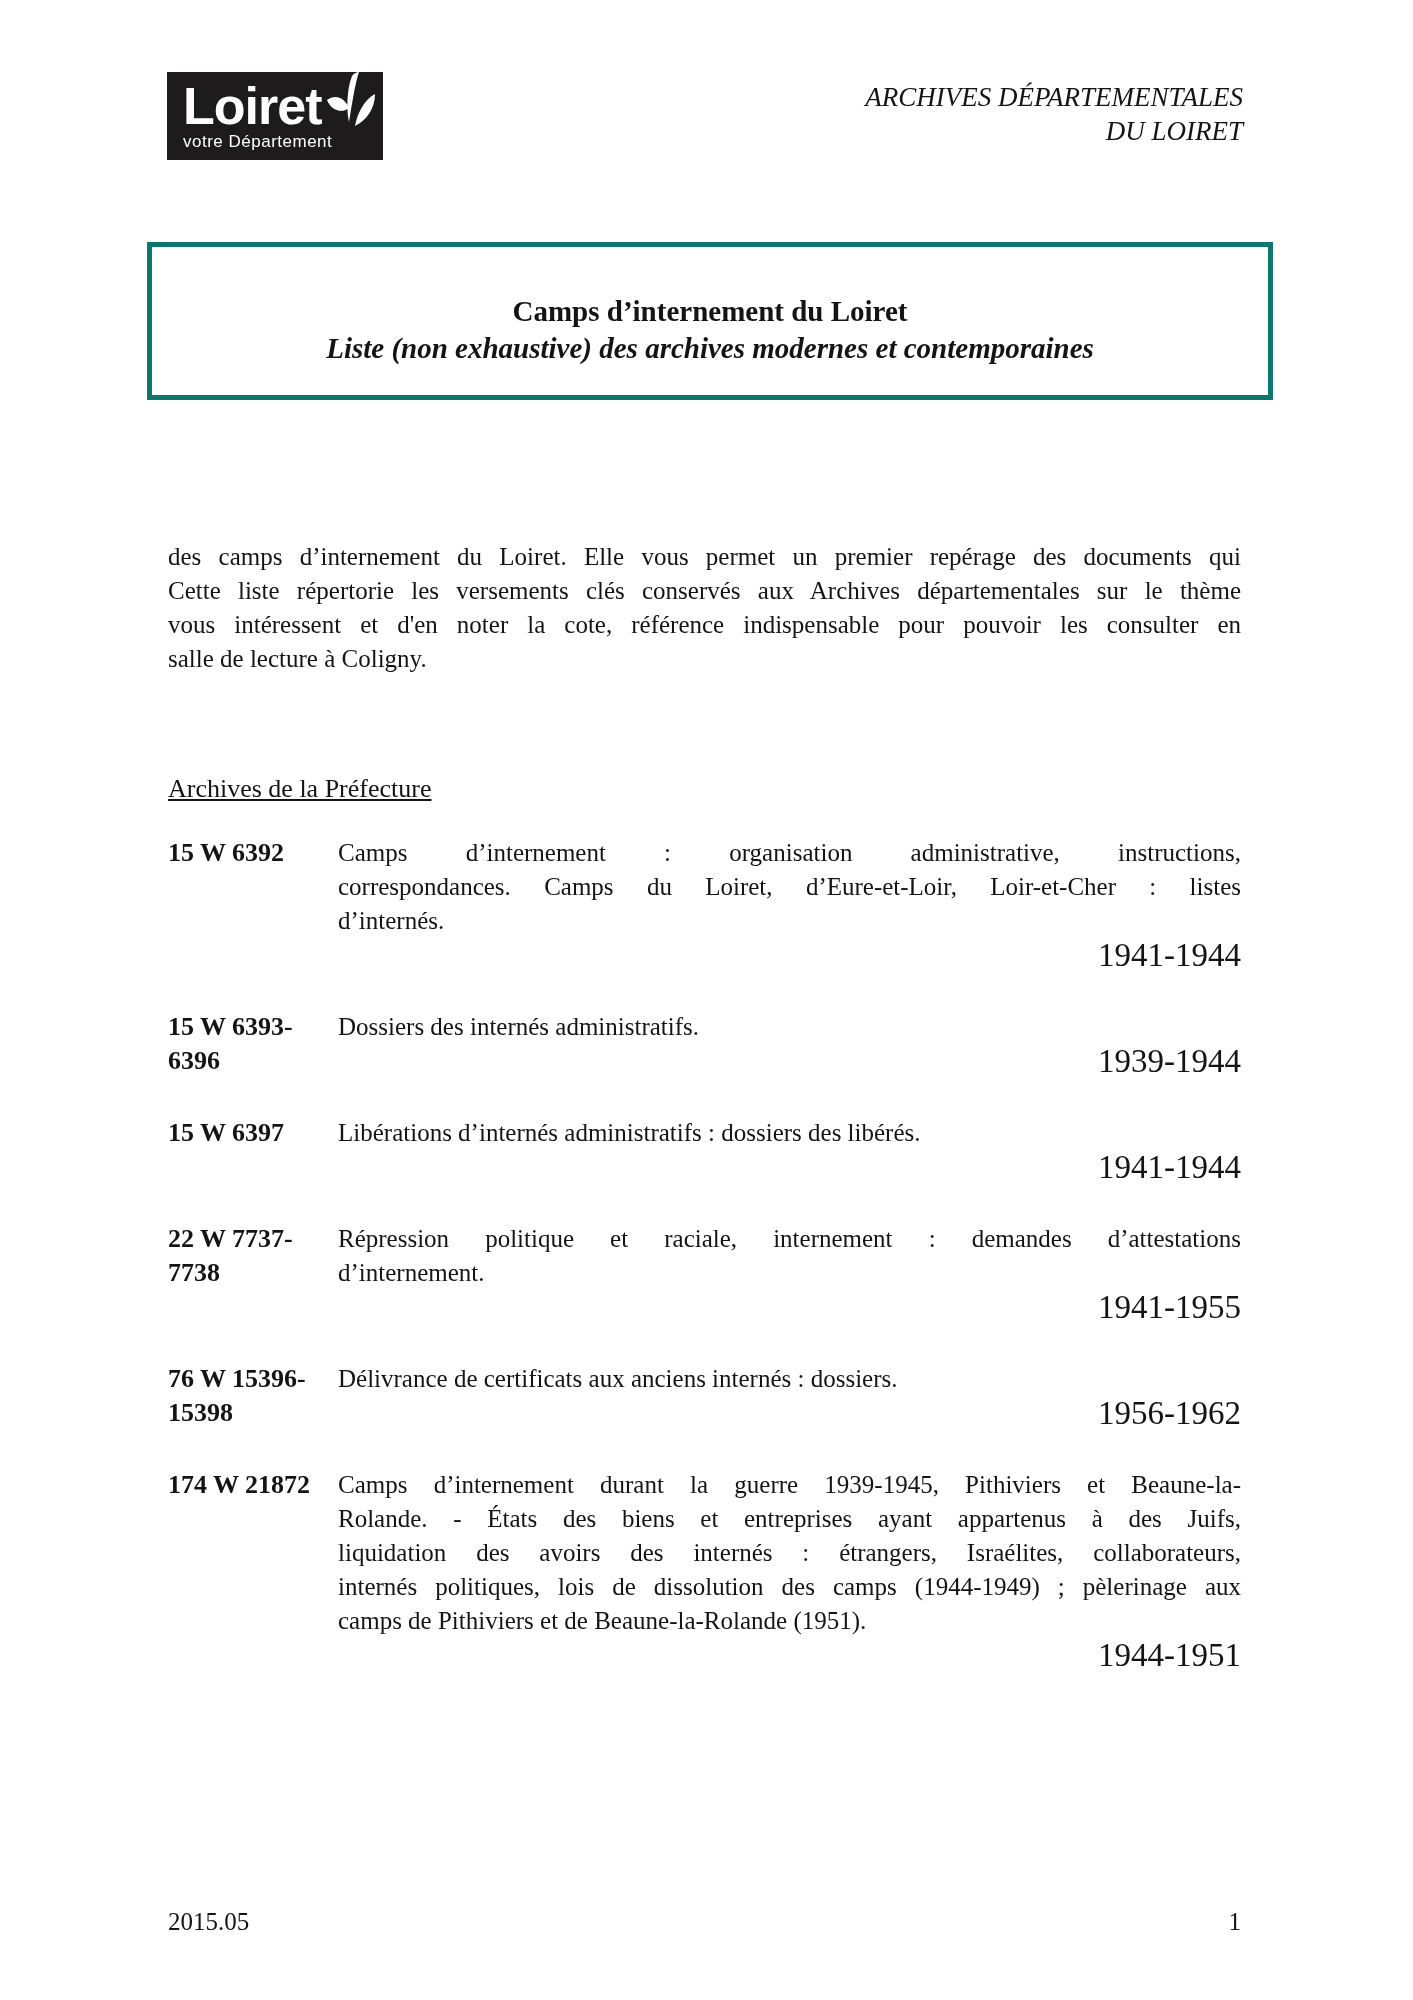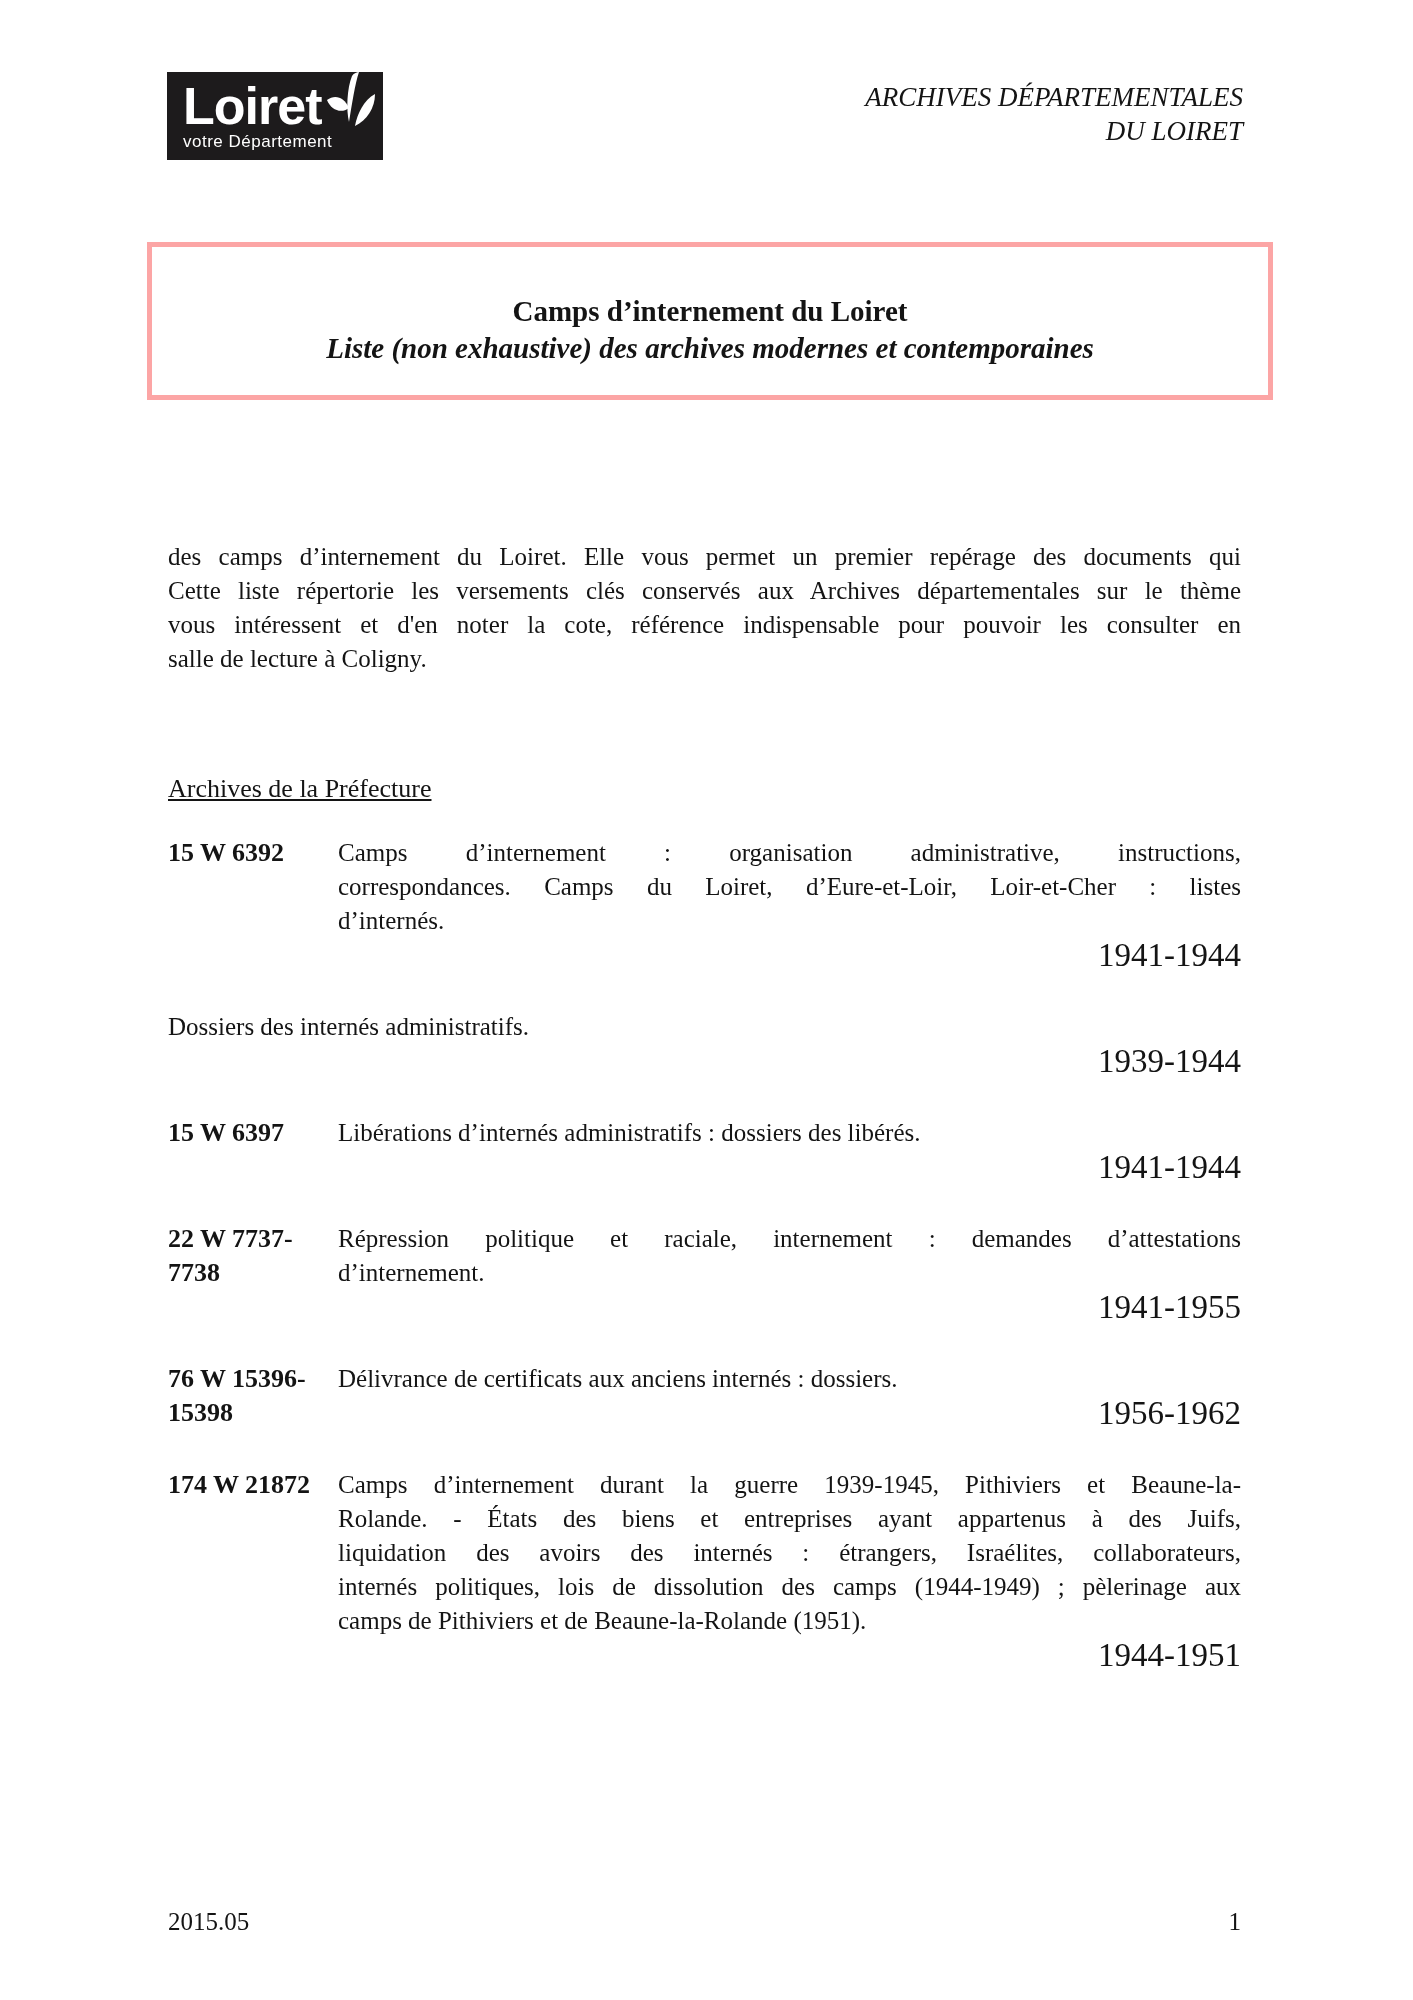--- a/index.html
+++ b/index.html
@@ -35,21 +35,21 @@
   .letterhead {
     position:absolute; top:80px; right:170px;
     text-align:right; font-style:italic;
     font-size:27px; line-height:34px;
     color:#141414;
   }
   
   .title-box {
     position:absolute; left:147px; top:242px;
     width:1126px; height:158px;
-    border:5px solid #fca5a5;
+    border:5px solid #0f766e;
     text-align:center;
     padding-top:46px;
   }
   .title-main { font-weight:bold; font-size:29px; line-height:37px; }
   .title-sub  { font-weight:bold; font-style:italic; font-size:29px; line-height:37px; }
   
   .intro {
     position:absolute; left:168px; top:540px; width:1073px;
     font-size:25px; line-height:34px;
   }
@@ -129,20 +129,24 @@
         </div>
     <div class="entry-desc">
       <div class="dline just">Camps d’internement : organisation administrative, instructions,</div>
           <div class="dline just">correspondances. Camps du Loiret, d’Eure-et-Loir, Loir-et-Cher : listes</div>
           <div class="dline">d’internés.</div>
           <div class="entry-dates">1941-1944</div>
     </div>
   </div>
 
   <div class="entry">
+    <div class="entry-code">
+          <div>15 W 6393-</div>
+          <div>6396</div>
+        </div>
     <div class="entry-desc">
       <div class="dline">Dossiers des internés administratifs.</div>
           <div class="entry-dates">1939-1944</div>
     </div>
   </div>
 
   <div class="entry">
     <div class="entry-code">
           <div>15 W 6397</div>
         </div>

